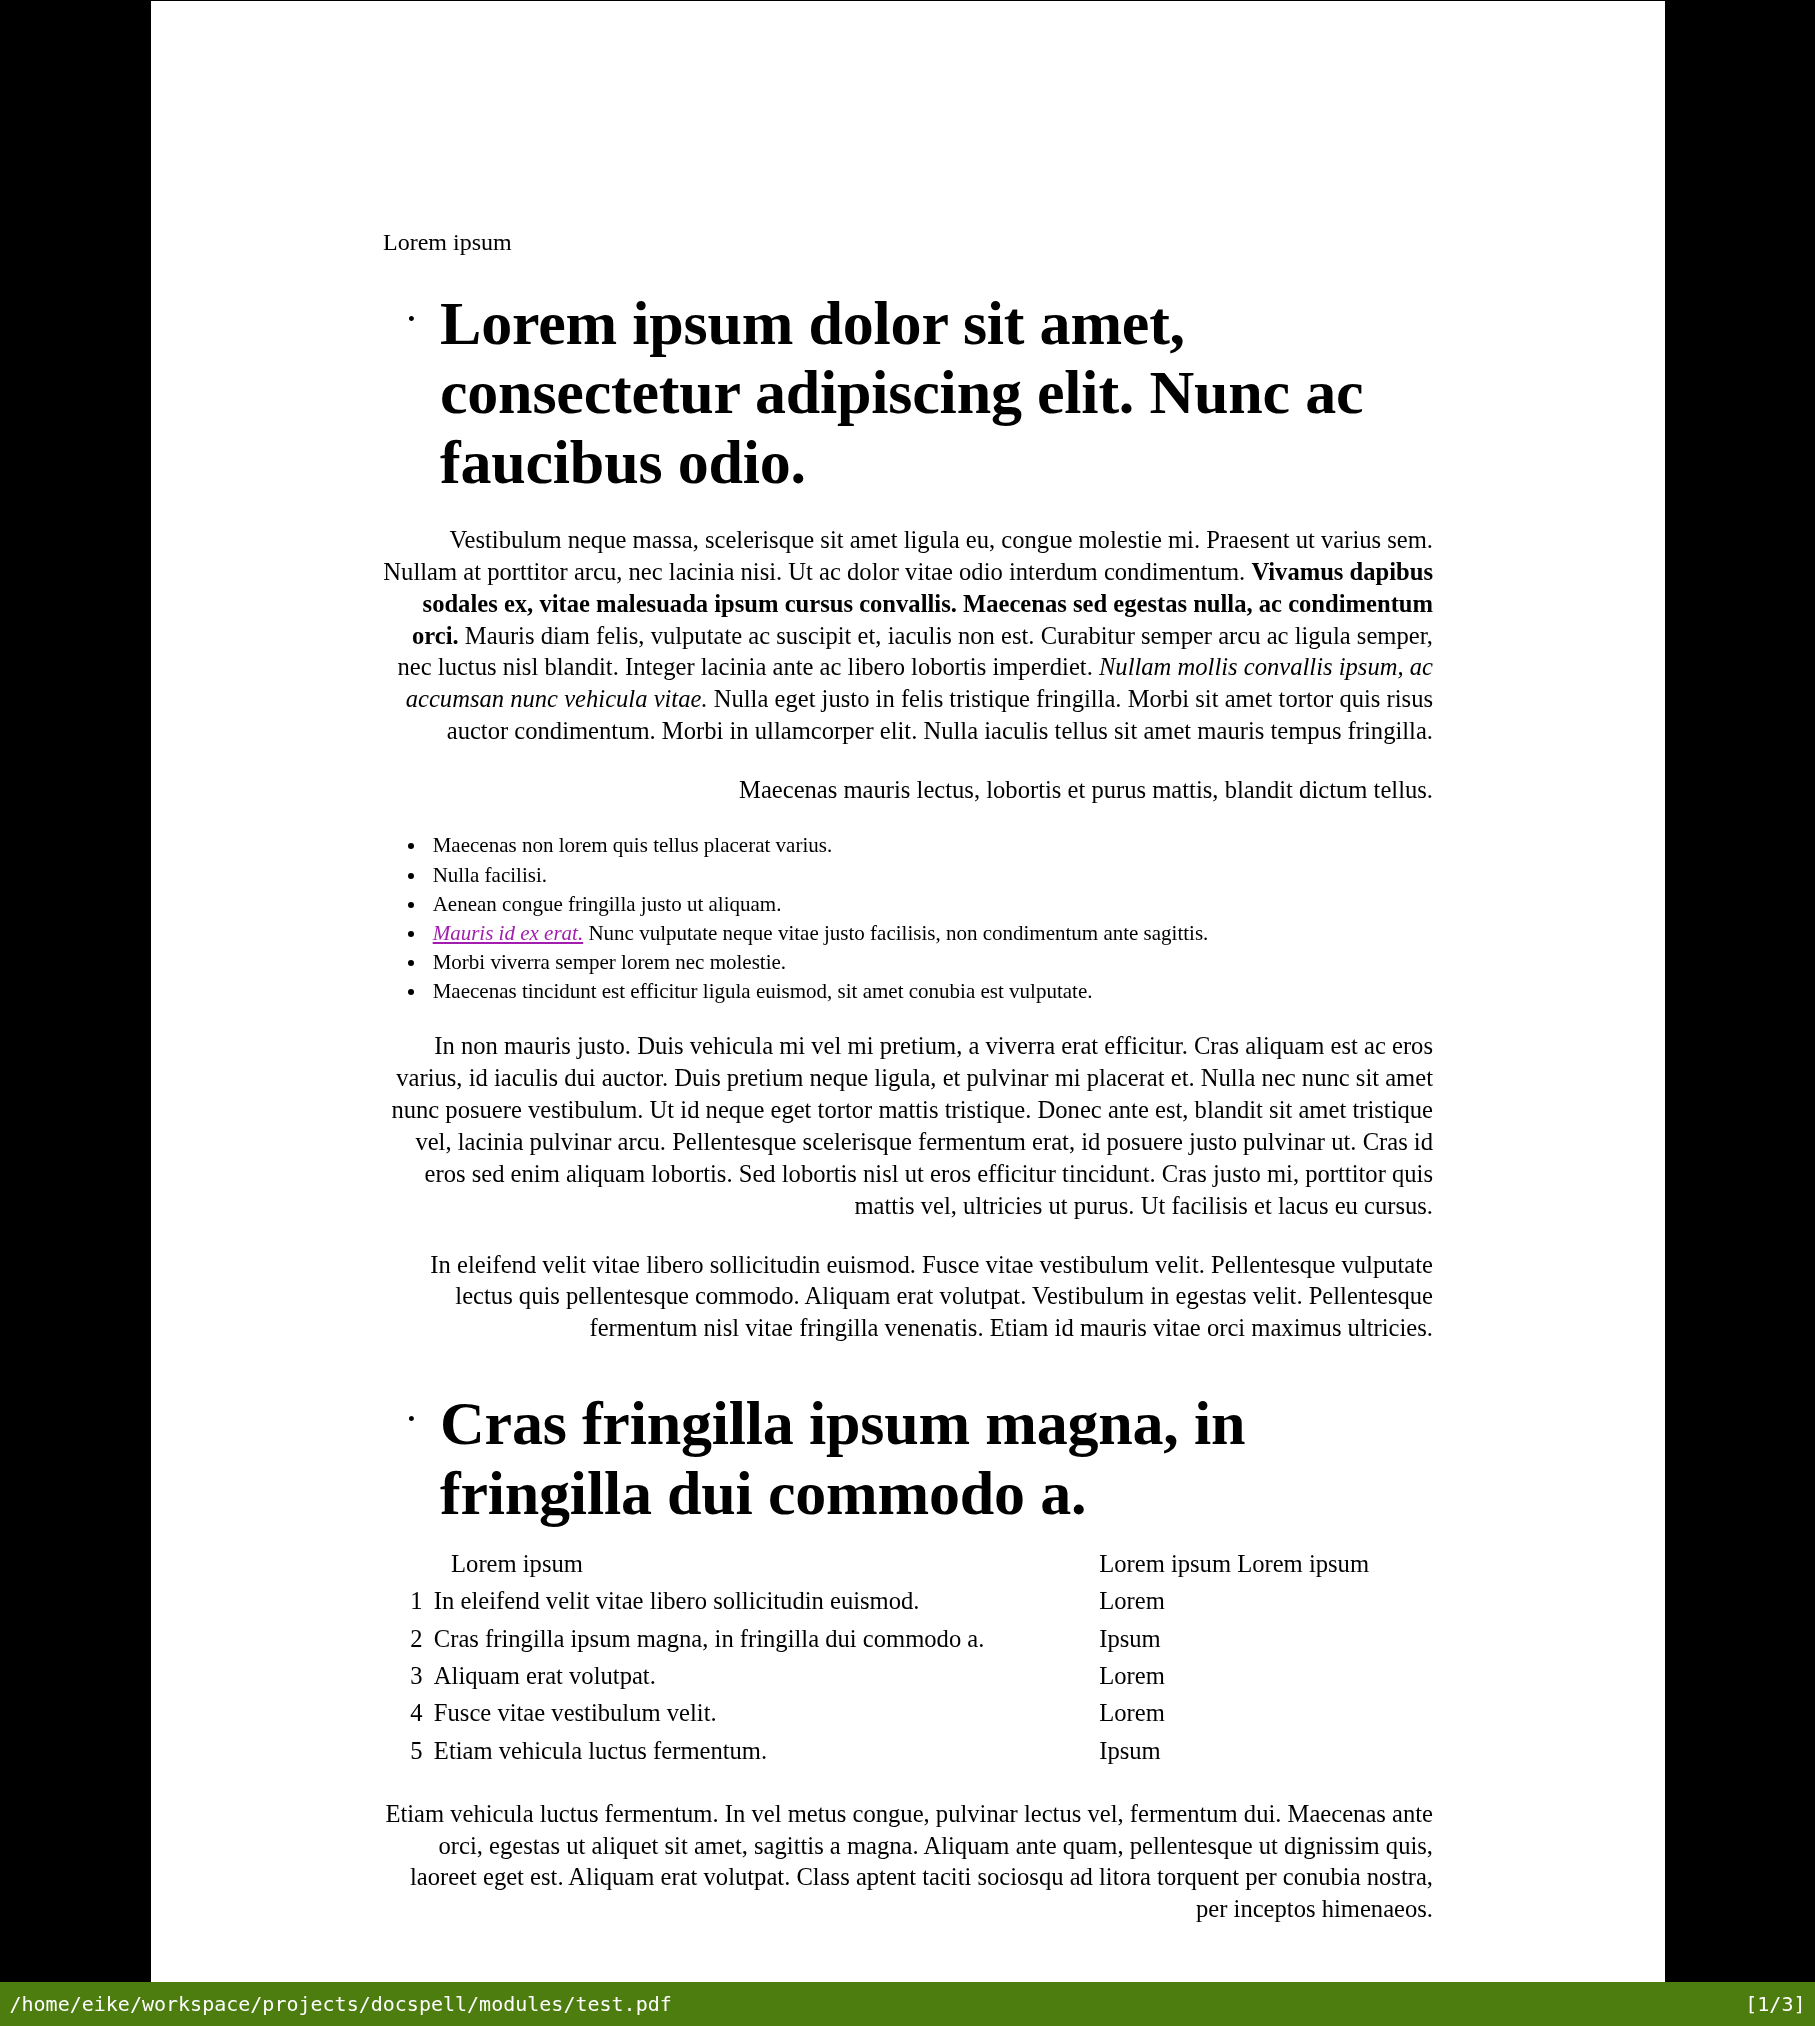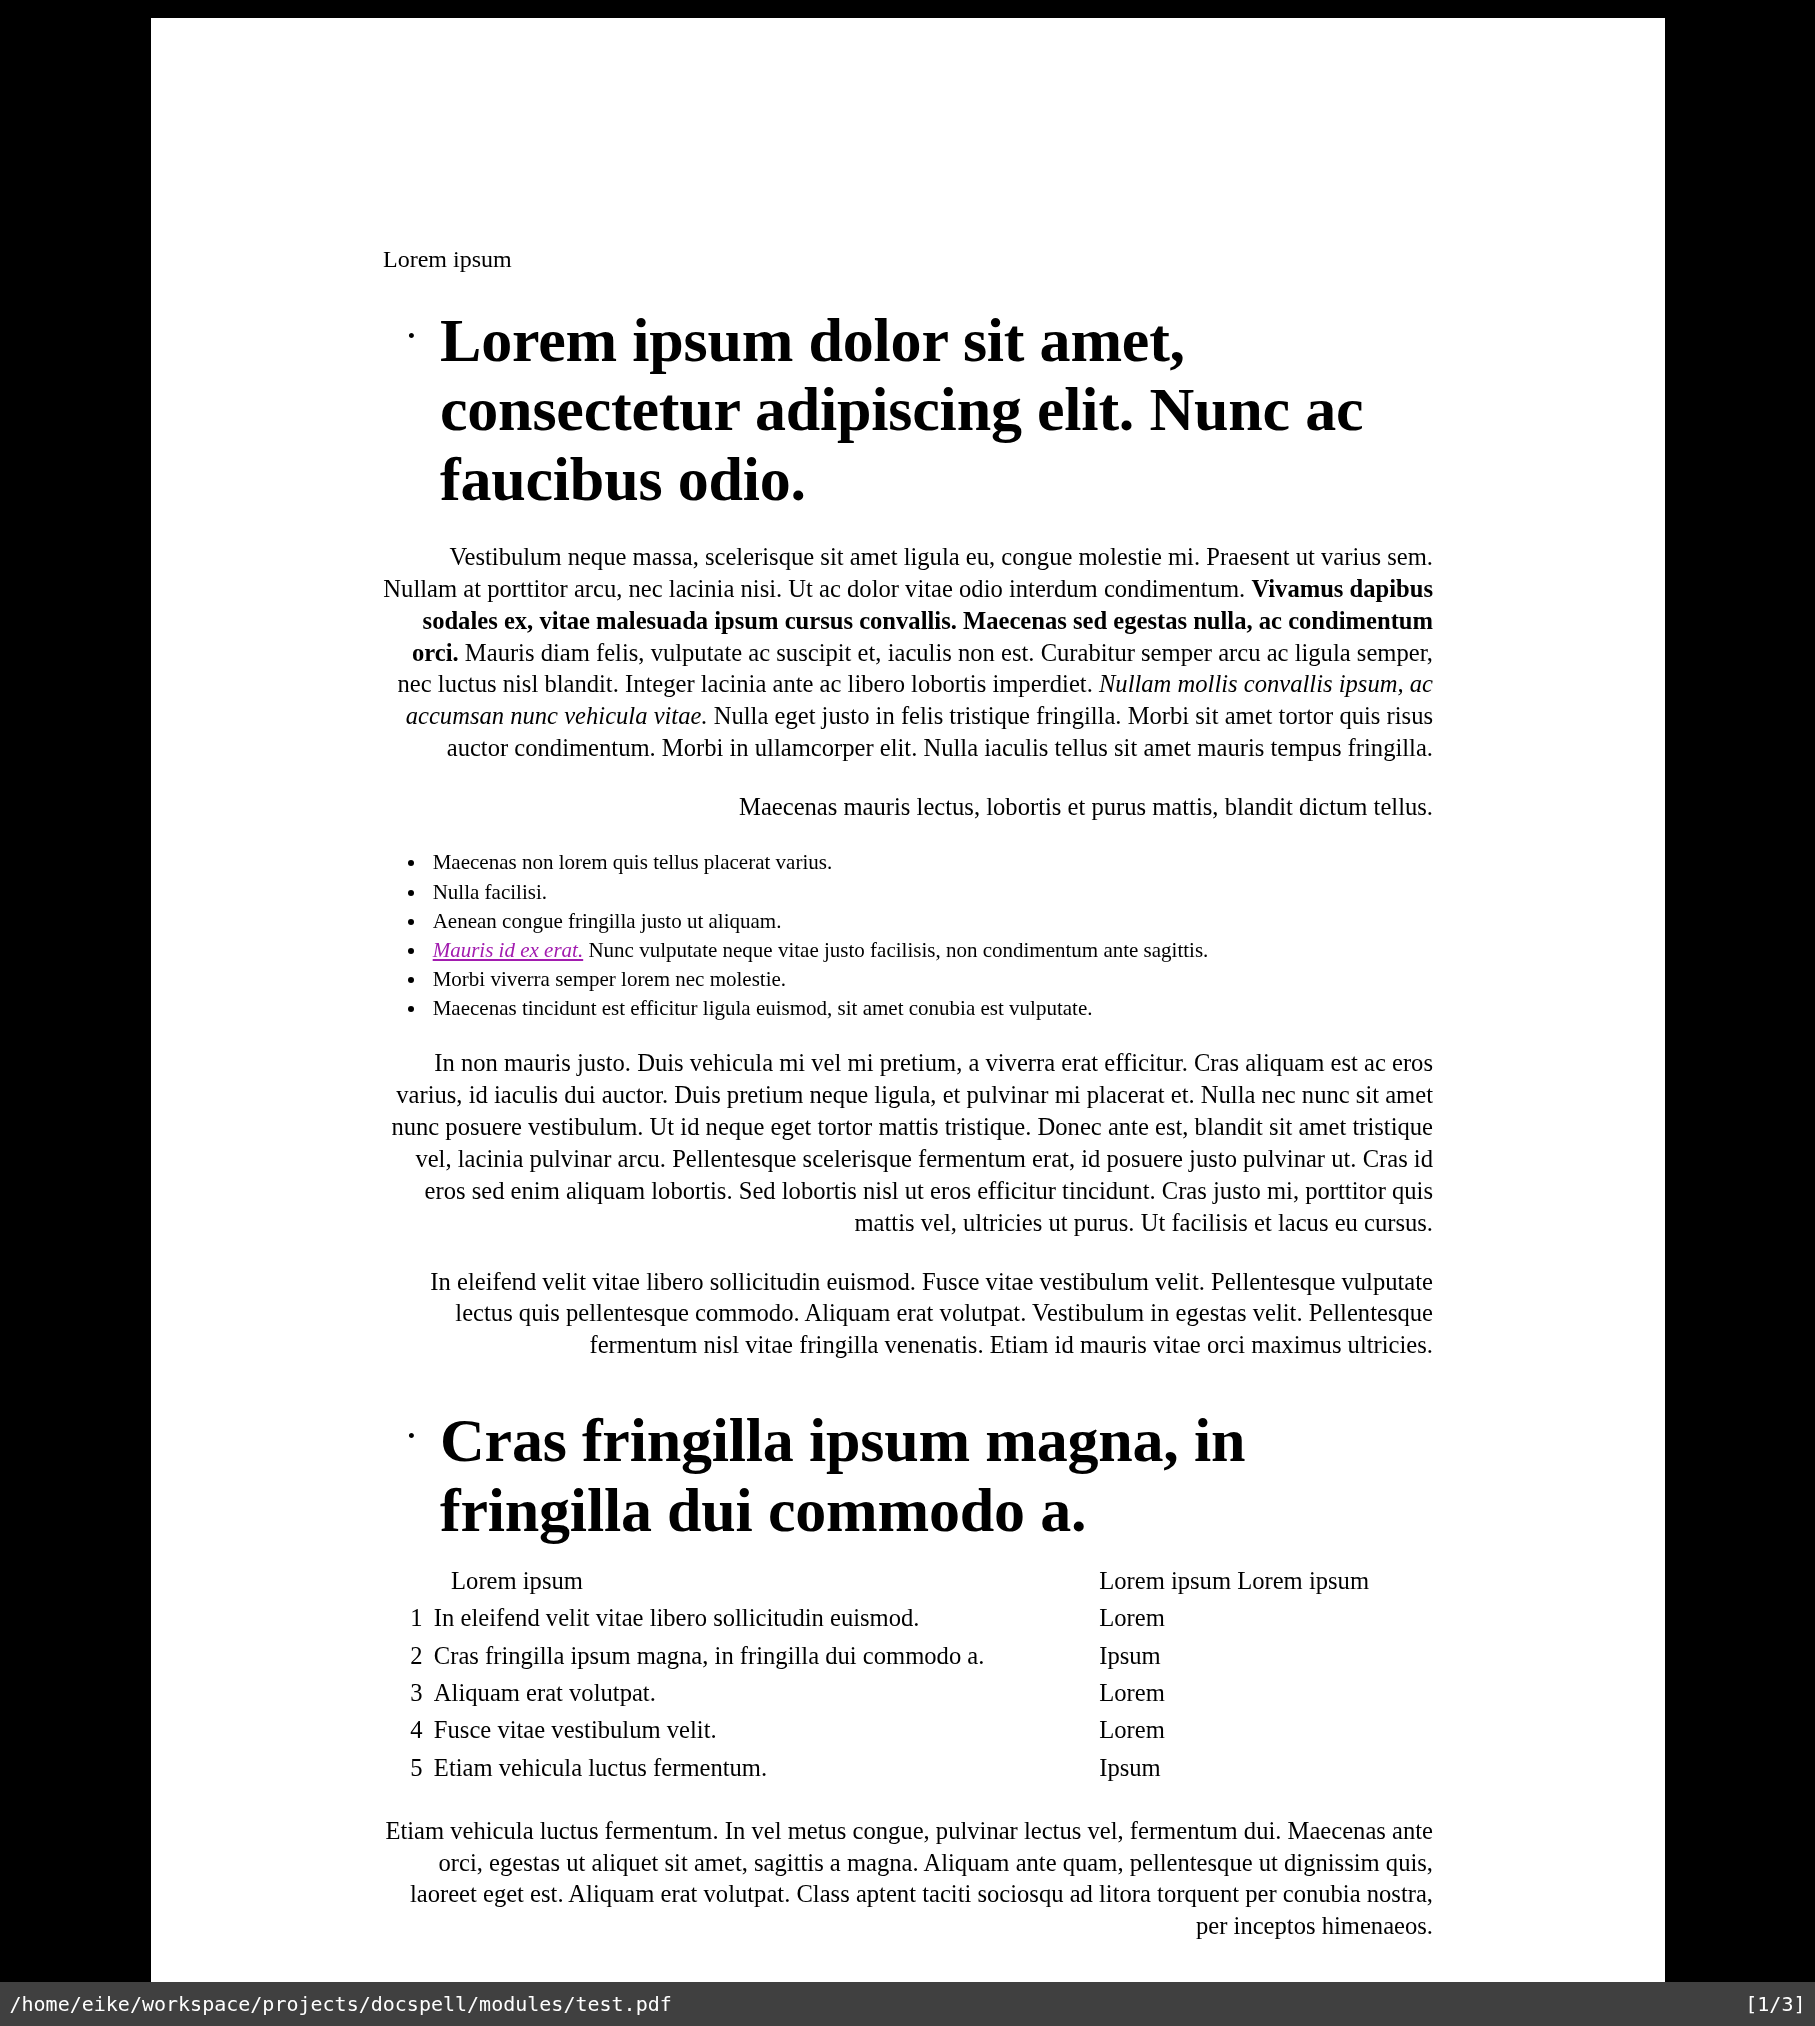--- a/index.html
+++ b/index.html
@@ -20,21 +20,21 @@
     position: absolute;
     left: 0; top: 0;
     width: 1815px;
     height: 2026px;
     background: #000000;
   }
 
   .page {
     position: absolute;
     left: 151px;
-    top: 18px;
+    top: 1px;
     width: 1514px;
     height: 1982px;
     background: #ffffff;
   }
 
   .page-inner {
     position: absolute;
     left: 232px;
     top: 227px;
     width: 1050px;
@@ -130,21 +130,21 @@
     padding-left: 21px;
   }
 
   
   .statusbar {
     position: absolute;
     left: 0;
     bottom: 0;
     width: 1815px;
     height: 44px;
-    background: #404040;
+    background: #4d7c0f;
     color: #ffffff;
     font-family: "DejaVu Sans Mono", monospace;
     font-size: 20px;
     display: flex;
     align-items: center;
     justify-content: space-between;
     padding: 0 9.5px;
     box-sizing: border-box;
   }
   .statusbar .path { white-space: nowrap; }

